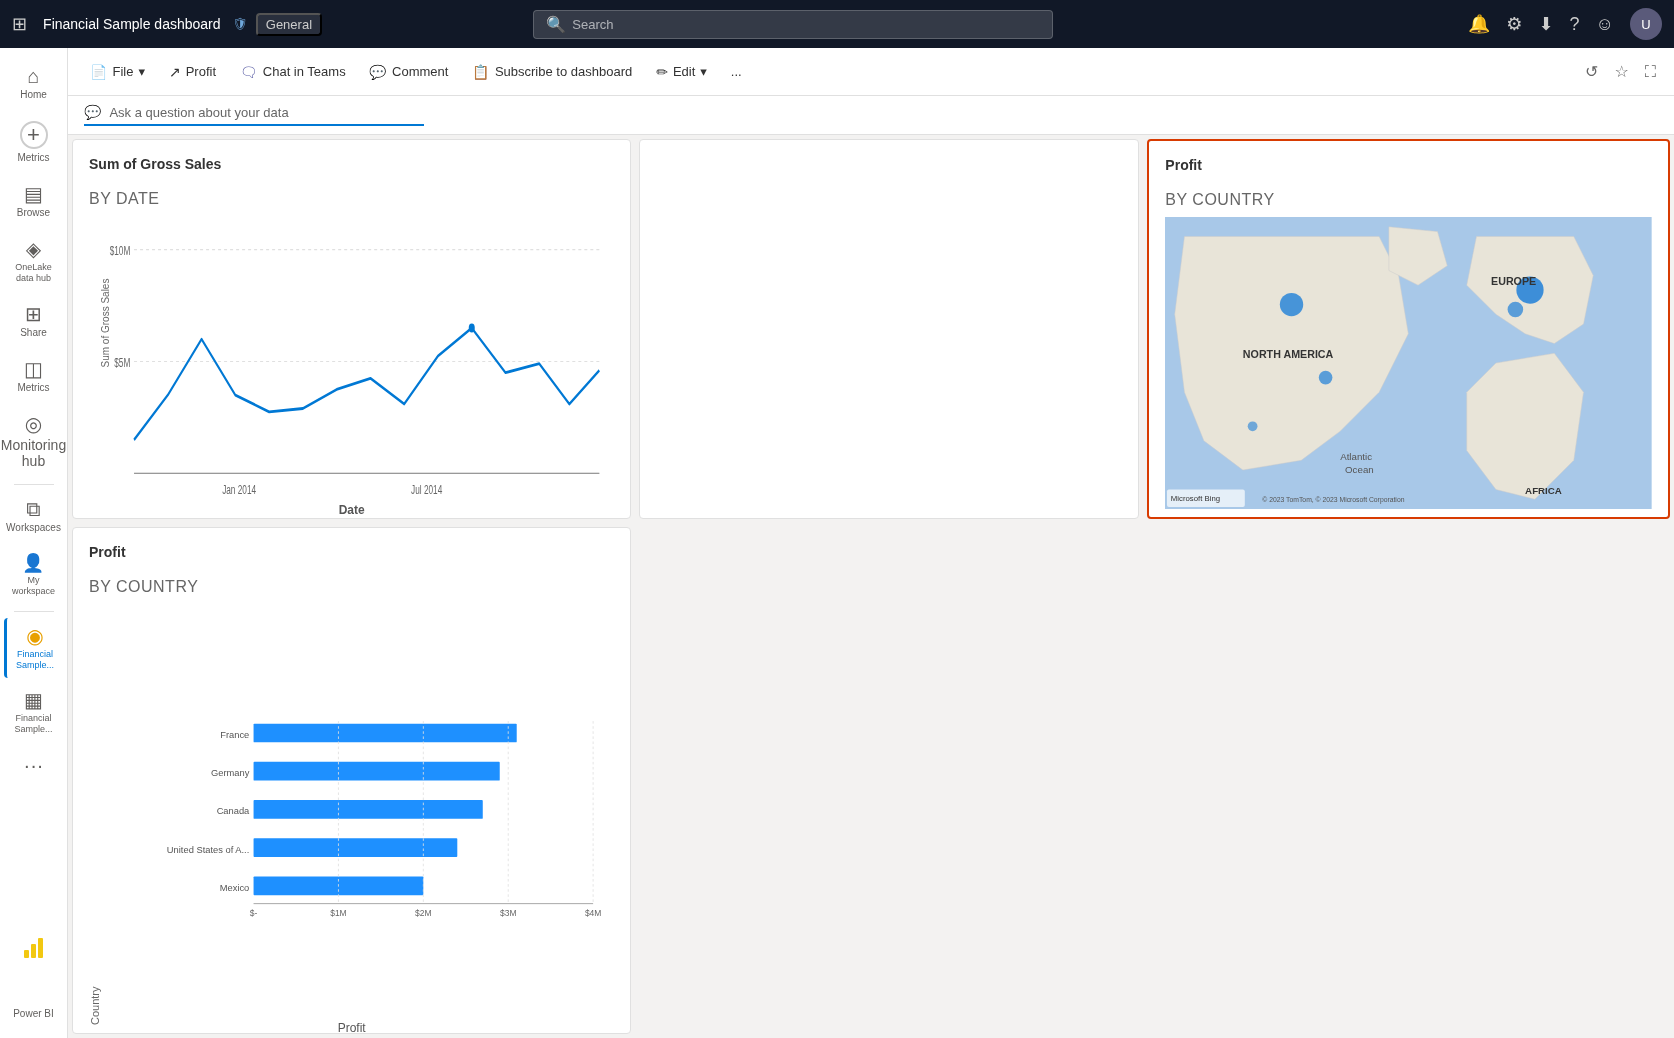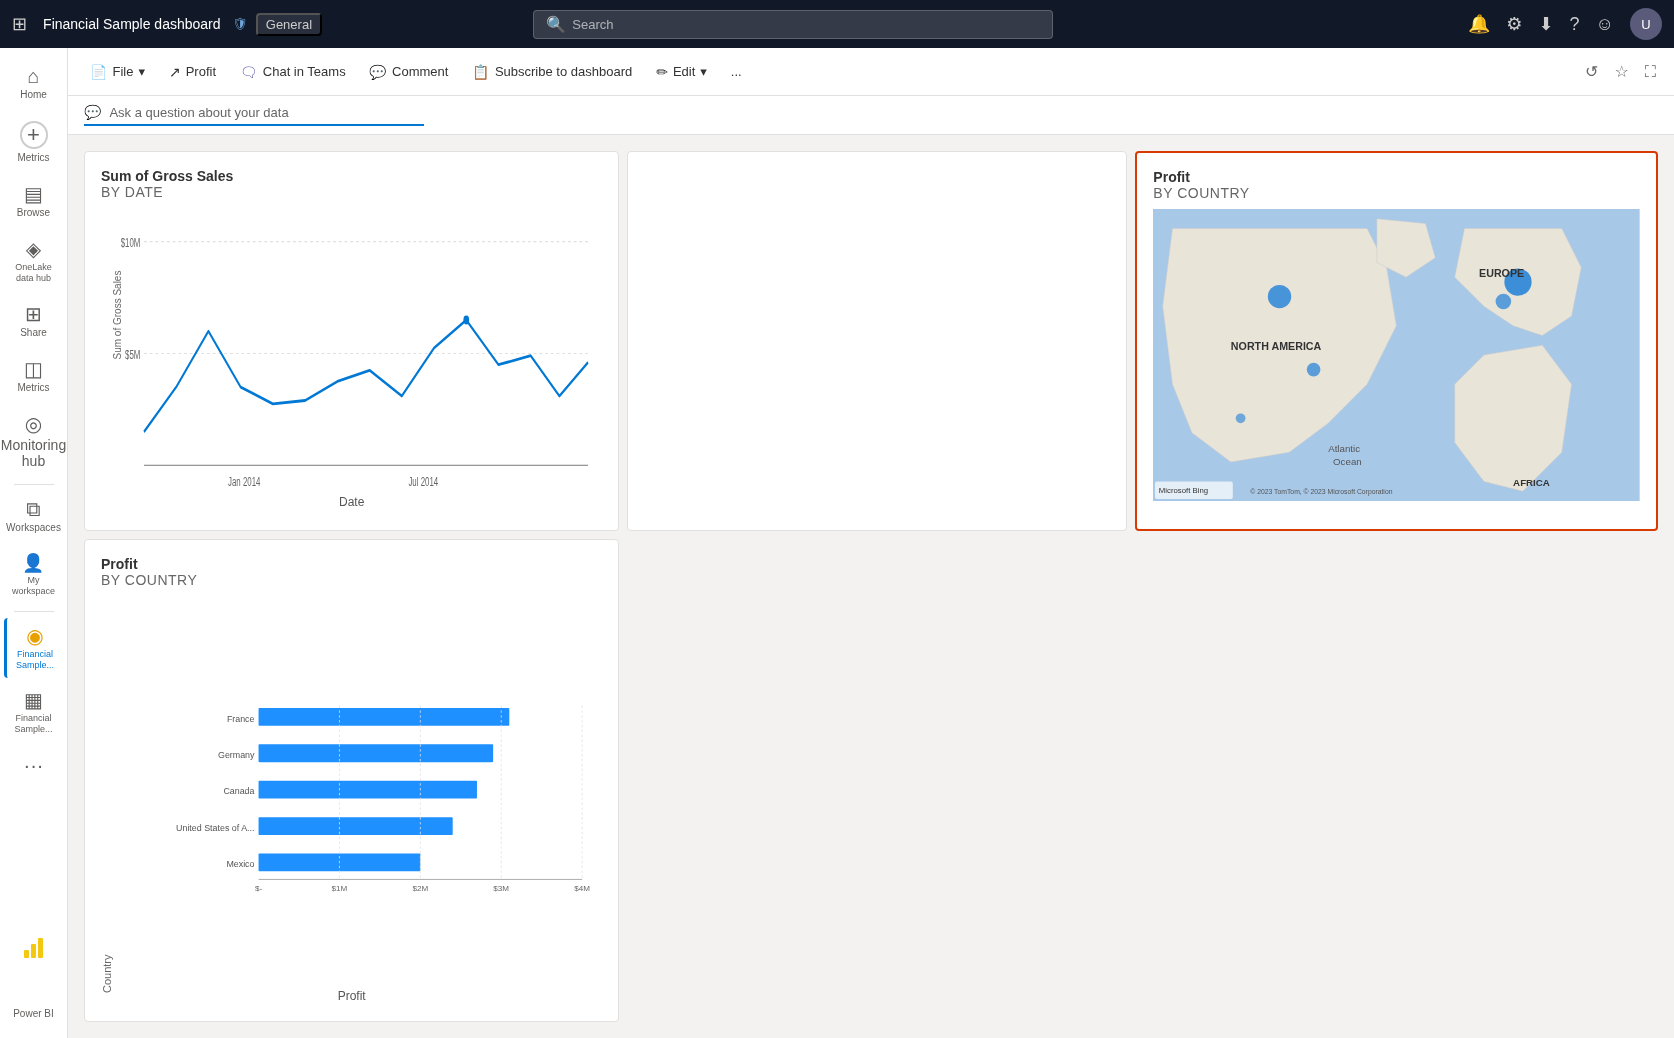--- a/index.html
+++ b/index.html
@@ -90,27 +90,27 @@
       flex-shrink: 0;
     }
     .ask-bar-inner {
       display: flex; align-items: center; gap: 8px;
       border-bottom: 2px solid #0078d4;
       padding-bottom: 4px; width: 340px;
     }
     .ask-bar-inner span { color: #666; font-size: 13px; }
 
     
-    .dashboard { flex: 1; padding: 16px; display: grid; grid-template-columns: 1fr 260px 500px; grid-template-rows: 380px 1fr; gap: 8px; overflow: hidden; background: #f3f2f1; }
+    .dashboard { flex: 1; padding: 4px; display: grid; grid-template-columns: 1fr 260px 500px; grid-template-rows: 380px 1fr; gap: 8px; overflow: hidden; background: #f3f2f1; }
 
     
     .card { background: #fff; border: 1px solid #e0e0e0; border-radius: 4px; padding: 16px; position: relative; overflow: hidden; }
     .card.highlighted { border: 2px solid #d83b01; }
     .card-title { font-size: 14px; font-weight: 600; color: #333; }
-    .card-subtitle { font-size: 14px; color: #666; text-transform: uppercase; letter-spacing: 0.5px; margin-top: 0; margin-bottom: 8px; }
+    .card-subtitle { font-size: 16px; color: #666; text-transform: uppercase; letter-spacing: 0.5px; margin-top: 18px; margin-bottom: 8px; }
 
     svg text { font-family: 'Segoe UI', Arial, sans-serif; }
   </style>
 </head>
 <body>
 
 <div class="top-nav">
   <span class="nav-grid-icon">⊞</span>
   <span class="nav-title">Financial Sample  dashboard</span>
   <span class="nav-shield">🛡</span>
@@ -258,21 +258,21 @@
 
             <text x="200" y="248" text-anchor="middle" font-size="11" fill="#666">Jan 2014</text>
             <text x="450" y="248" text-anchor="middle" font-size="11" fill="#666">Jul 2014</text>
 
             <polyline points="60,200 105,160 150,110 195,160 240,175 285,172 330,155 375,145 420,168 465,125 510,100 555,140 600,132 640,168 680,138" fill="none" stroke="#0078d4" stroke-width="2.5" stroke-linejoin="round"></polyline>
 
             <circle cx="510" cy="100" r="4" fill="#0078d4"></circle>
 
             <line x1="60" y1="230" x2="680" y2="230" stroke="#999" stroke-width="1"></line>
           </svg>
-          <div style="text-align:center;font-size:12px;color:#555;margin-top:-8px;">Date</div>
+          <div style="text-align:center;font-size:12px;color:#555;margin-top:-8px;font-weight:bold;">Date</div>
         </div>
       </div>
 
       <div class="card" style="grid-row:1;grid-column:3;display:flex;flex-direction:column;">
       </div>
 
       <div class="card highlighted" style="grid-row:1;grid-column:4/5;min-width:500px;position:relative;">
         <div class="card-title">Profit</div>
         <div class="card-subtitle">BY COUNTRY</div>
 

